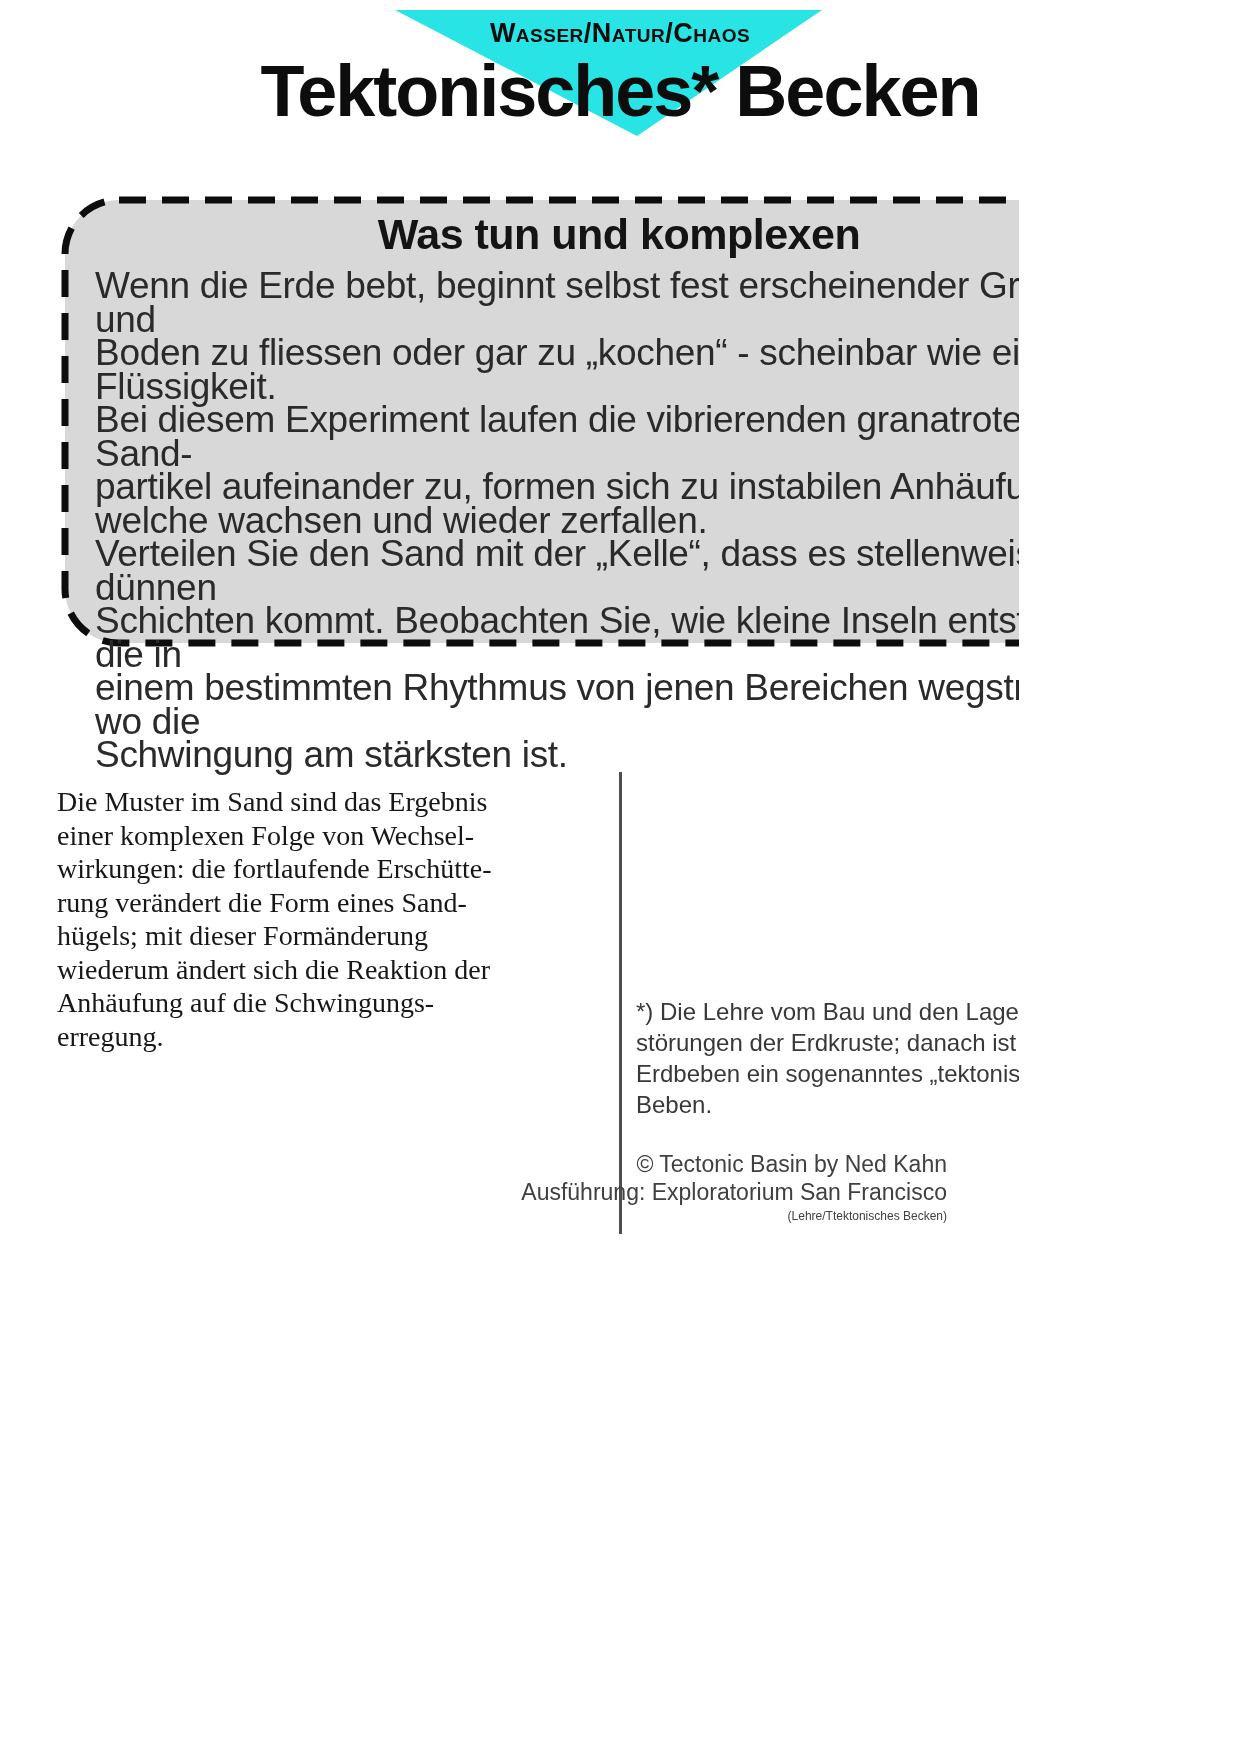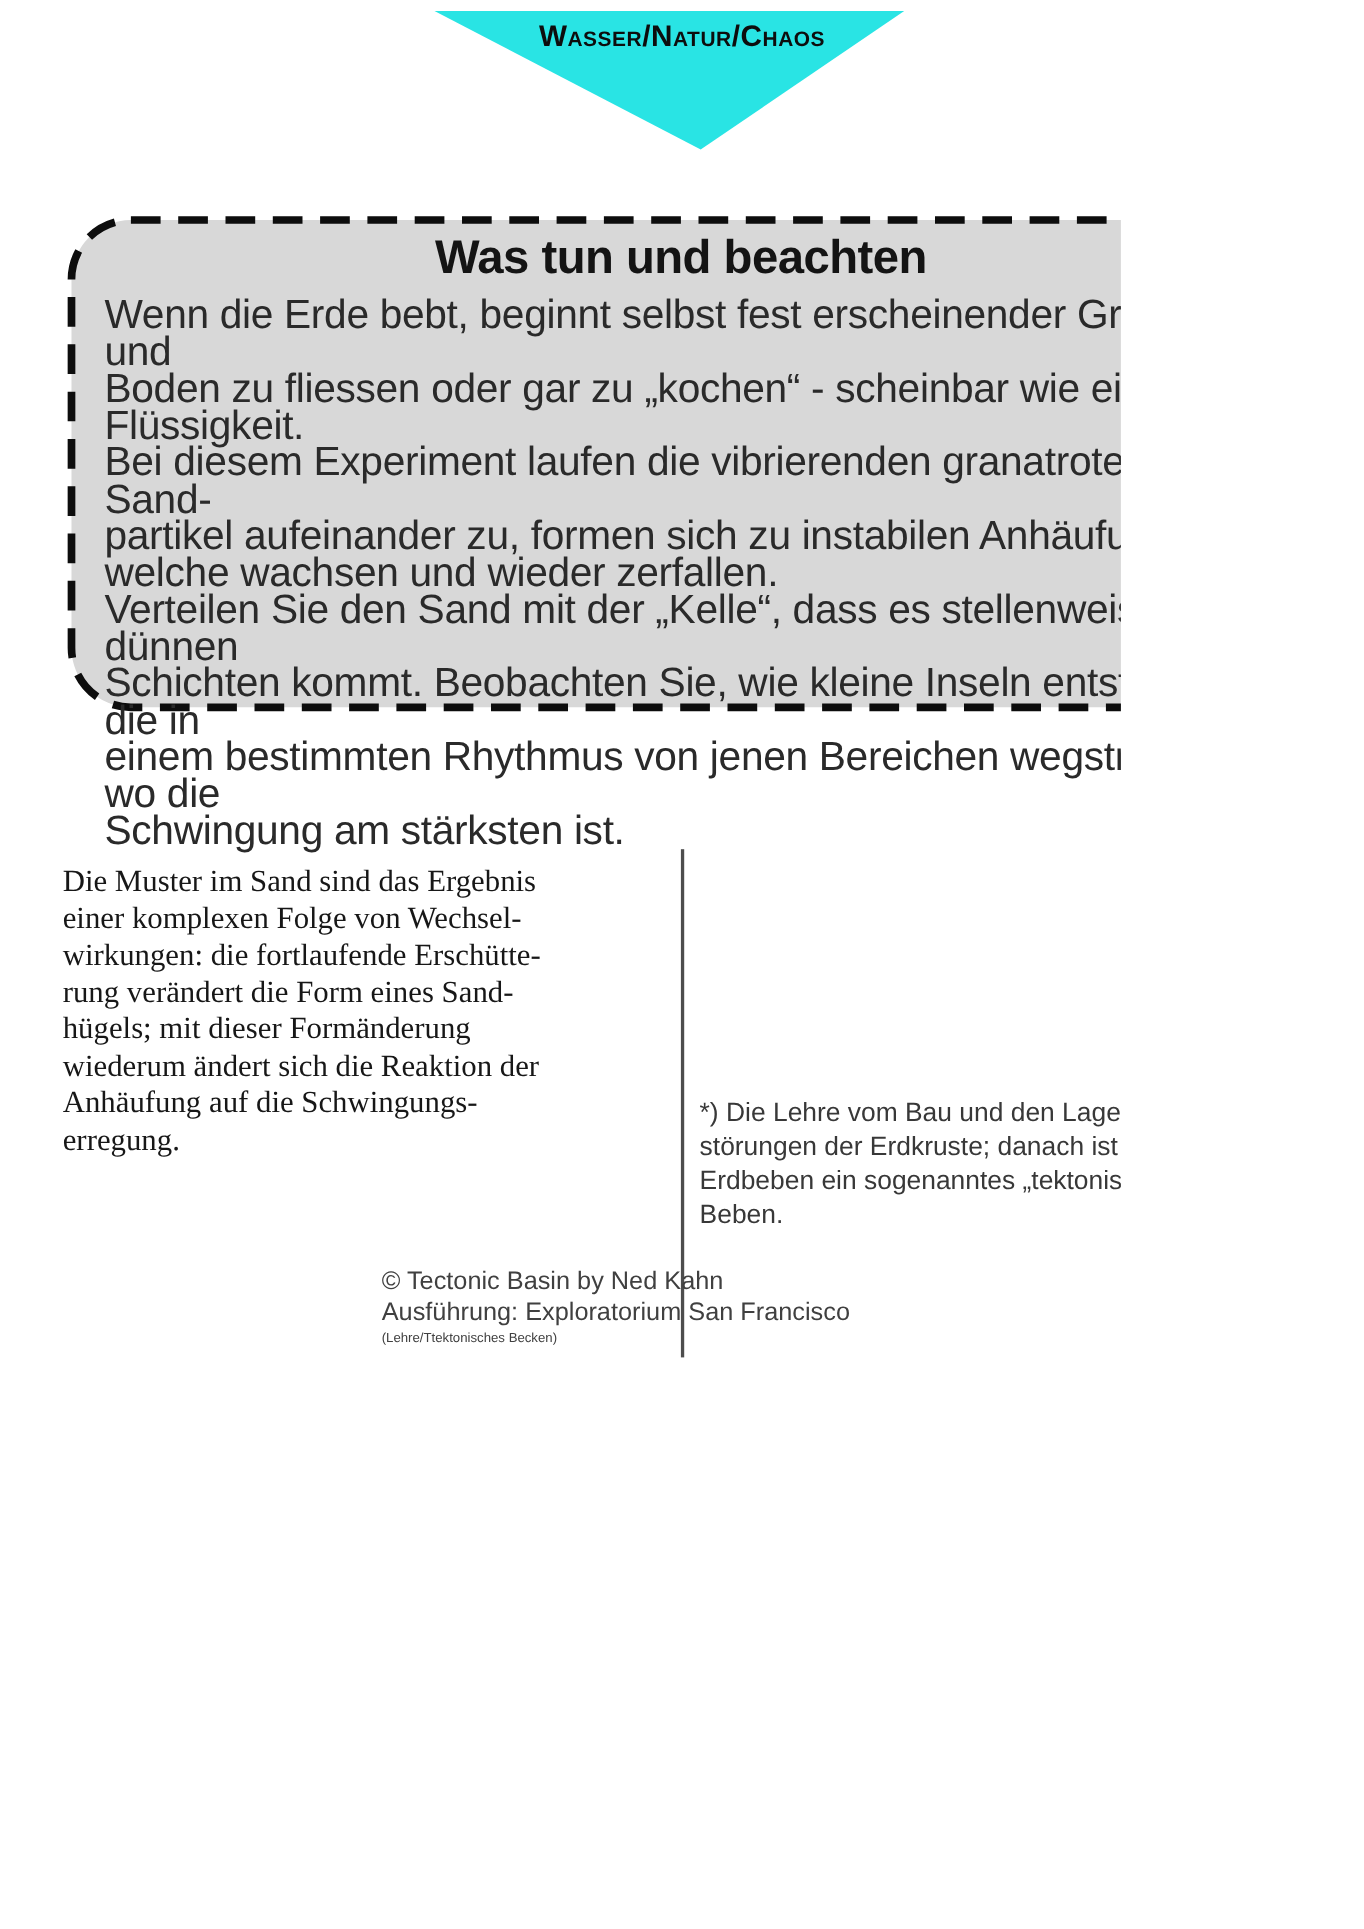--- a/index.html
+++ b/index.html
@@ -96,43 +96,45 @@
     width: 500px;
     font-size: 24px;
     line-height: 31px;
     white-space: pre-line;
     color: #383838;
   }
   .credits {
     position: absolute;
     right: 72px; top: 1150px;
     width: 600px;
+    text-align: right;
     color: #404040;
   }
   .credit-main { font-size: 23px; line-height: 28px; }
   .credit-small { font-size: 12px; line-height: 16px; margin-top: 2px; }
 </style>
 </head>
 <body>
 
 <div class="page">
 
   <svg class="banner-svg">
     <polygon points="395,10 822,10 637,136" fill="#29e4e4"></polygon>
   </svg>
 
   <div class="category-banner">Wasser/Natur/Chaos</div>
 
+  <h1 class="page-title">Tektonisches* Becken</h1>
 
   <svg class="box-svg">
     <rect x="7" y="7" width="1108" height="443" rx="54" ry="54" stroke="#0d0d0d" stroke-width="7" stroke-dasharray="27 16" fill="#d8d8d8"></rect>
   </svg>
 
   <div class="instruction-content">
-    <div class="instruction-title">Was tun und beachten</div>
+    <div class="instruction-title">Was tun und komplexen</div>
     <div class="instruction-body">Wenn die Erde bebt, beginnt selbst fest erscheinender Grund und
 Boden zu fliessen oder gar zu „kochen“ - scheinbar wie eine Flüssigkeit.
 Bei diesem Experiment laufen die vibrierenden granatroten Sand-
 partikel aufeinander zu, formen sich zu instabilen Anhäufungen,
 welche wachsen und wieder zerfallen.
 Verteilen Sie den Sand mit der „Kelle“, dass es stellenweise zu dünnen
 Schichten kommt. Beobachten Sie, wie kleine Inseln entstehen, die in
 einem bestimmten Rhythmus von jenen Bereichen wegströmen, wo die
 Schwingung am stärksten ist.</div>
   </div>

